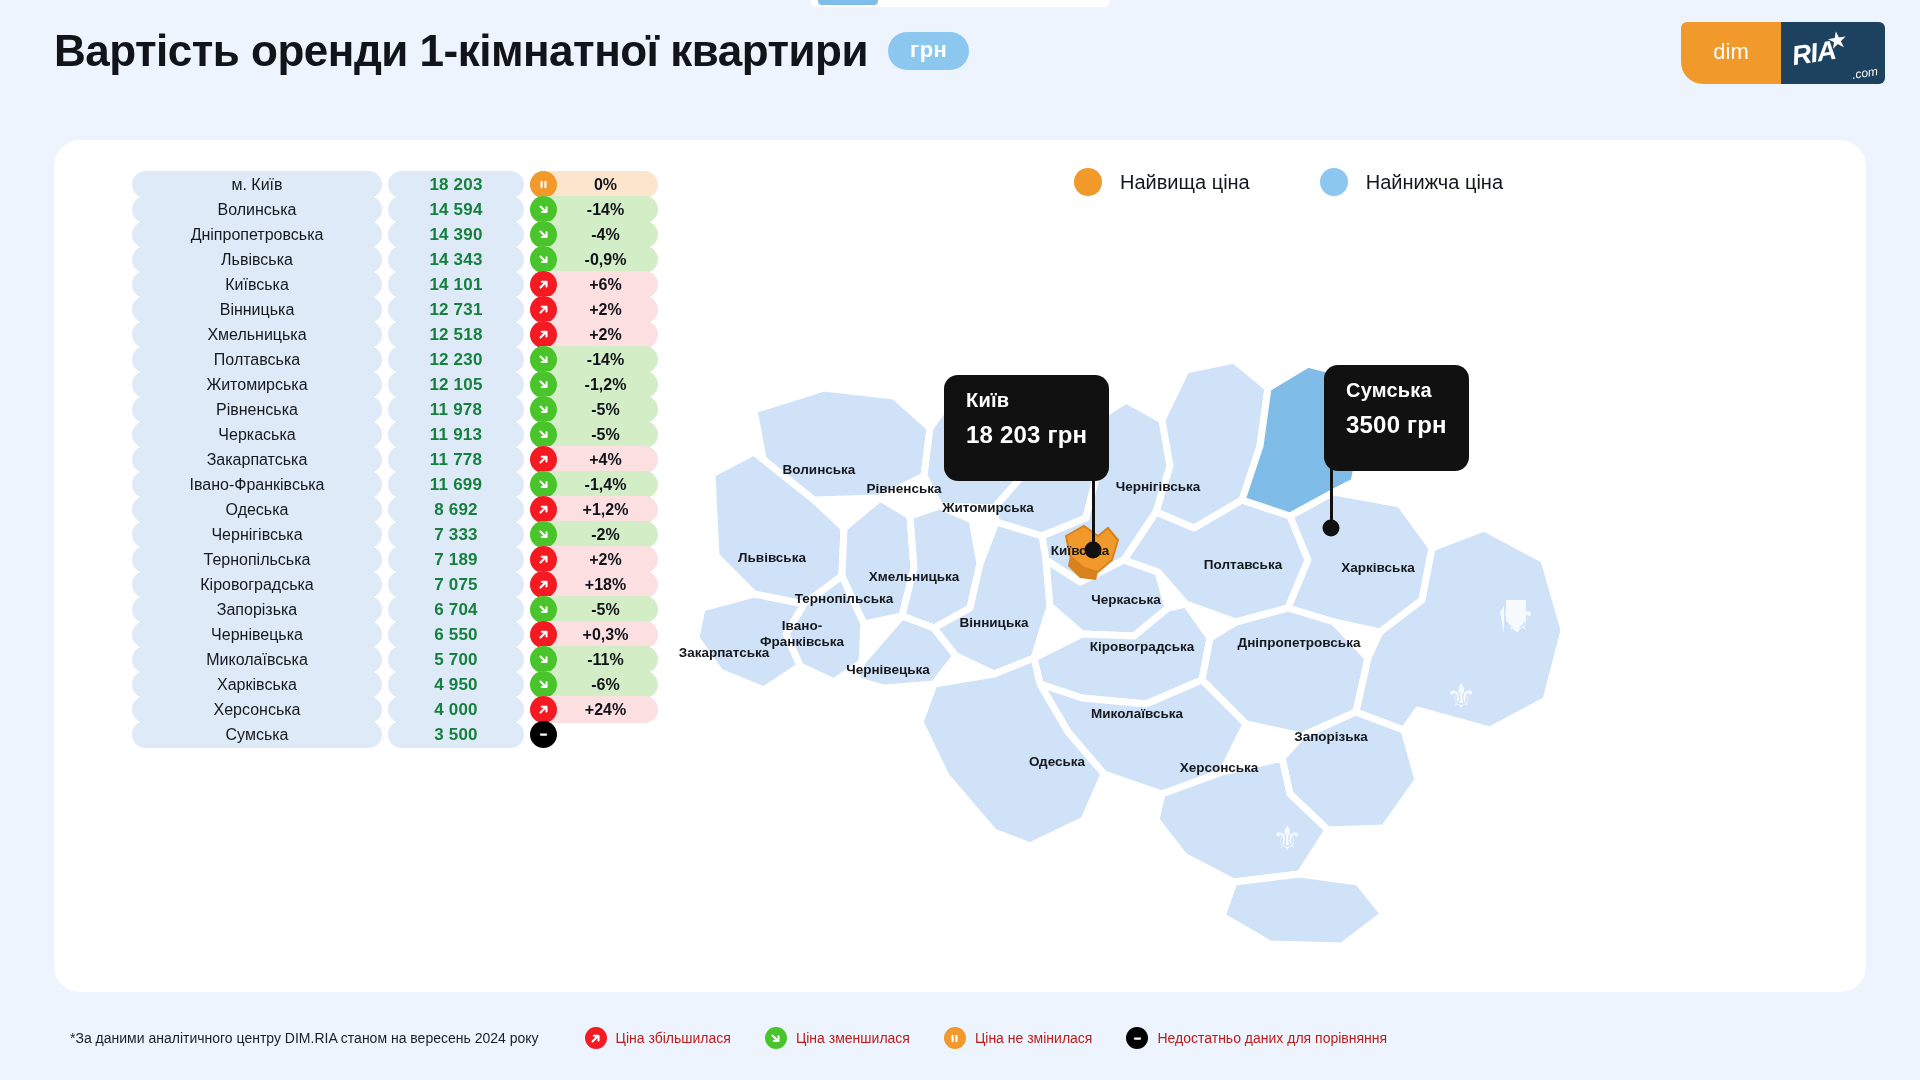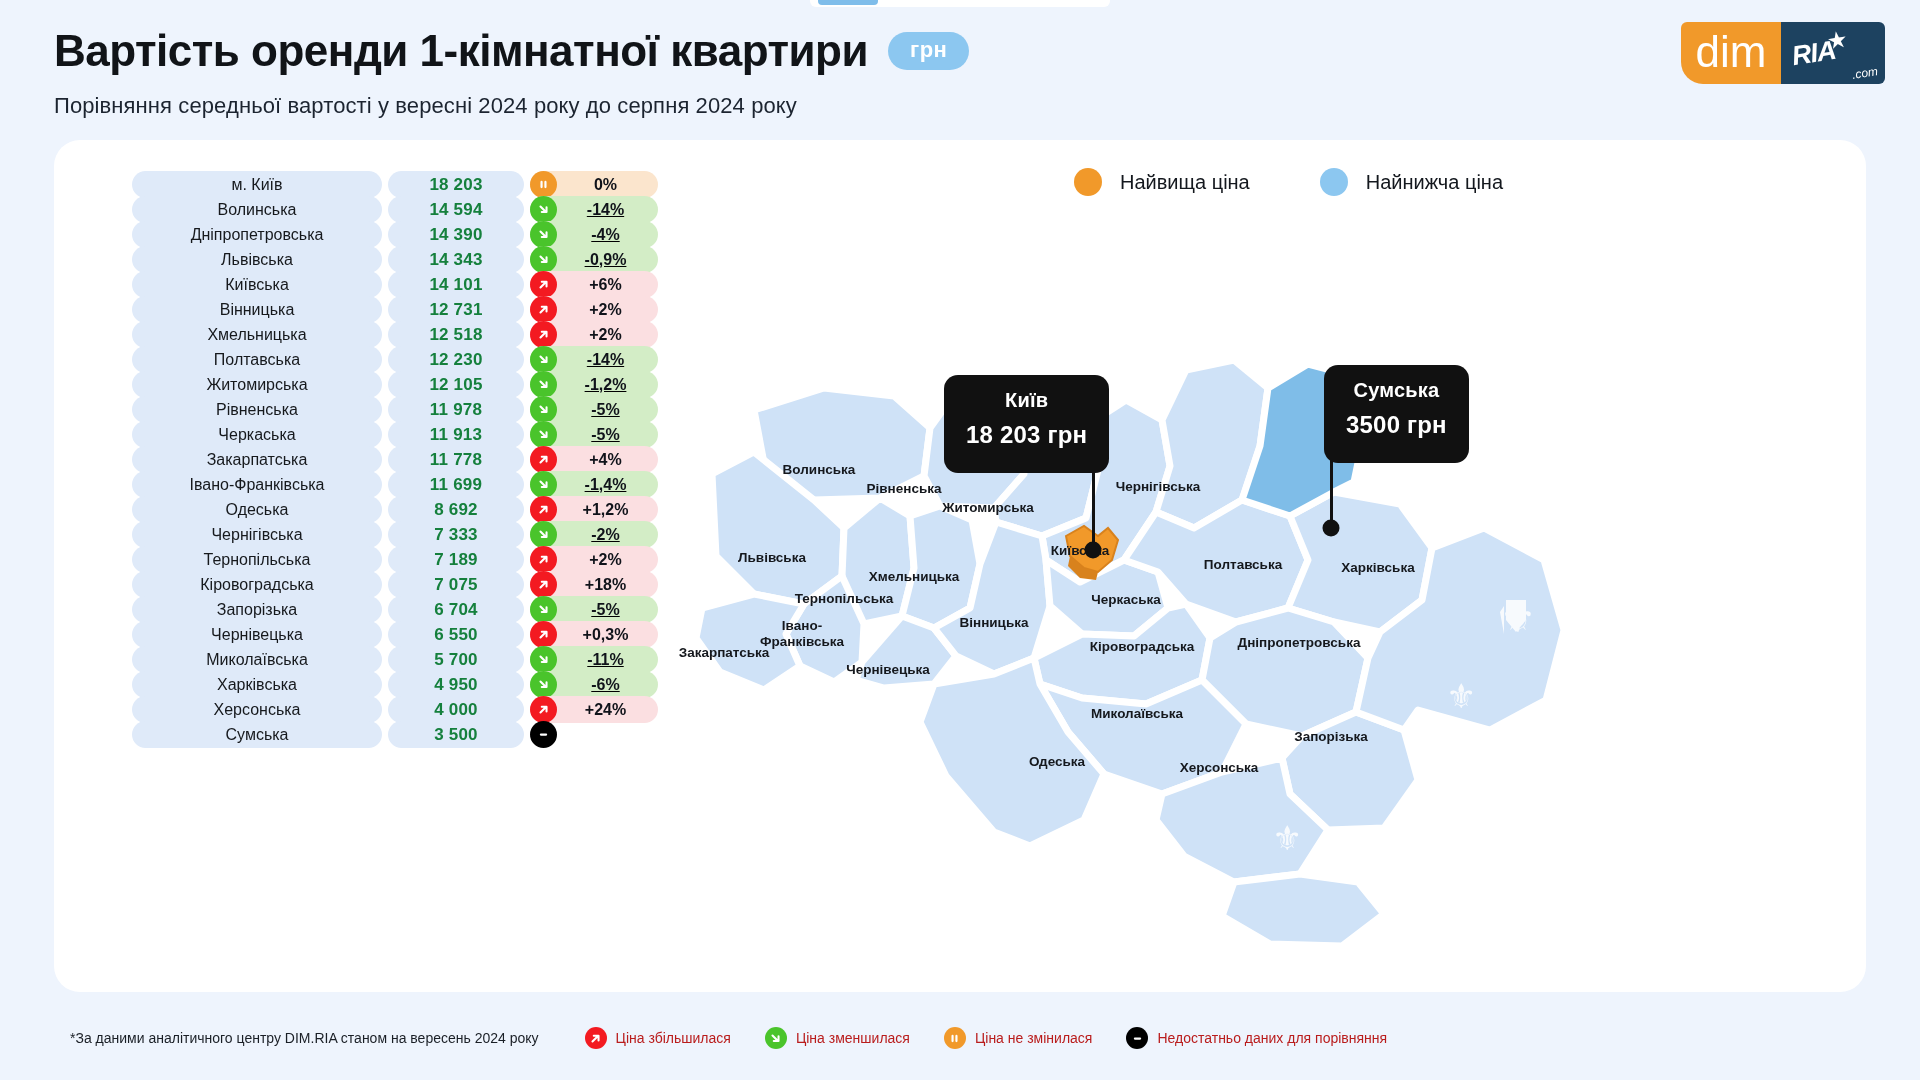--- a/index.html
+++ b/index.html
@@ -36,21 +36,21 @@
     margin-top: 17px; font-size: 22px; color: #1c2430; font-weight: 400;
     letter-spacing: 0.1px;
   }
 
   
   .logo { position: absolute; right: 35px; top: 22px; display: flex; height: 62px; }
   .logo-dim {
     background: #f1992a; width: 100px; height: 62px;
     border-radius: 6px 0 0 22px;
     display: flex; align-items: center; justify-content: center;
-    color: #ffffff; font-size: 44px; font-weight: 400; letter-spacing: 0px;
+    color: #ffffff; font-size: 22px; font-weight: 400; letter-spacing: 0px;
     padding-bottom: 3px;
   }
   .logo-ria {
     background: #1d4260; width: 104px; height: 62px;
     border-radius: 0 6px 6px 0;
     position: relative; overflow: hidden;
   }
   .logo-ria .ria-text {
     position: absolute; left: 11px; top: 16px;
     color: #ffffff; font-size: 27px; font-weight: 700;
@@ -86,21 +86,21 @@
   .cell-value {
     width: 136px; height: 27px; background: #dfeaf9; border-radius: 999px;
     display: flex; align-items: center; justify-content: center;
     font-size: 17px; color: #15803d; font-weight: 700; letter-spacing: 0.2px;
   }
   .cell-change {
     width: 128px; height: 27px; border-radius: 999px;
     display: flex; align-items: center; position: relative;
   }
   .cell-change.up   { background: #fbdfe1; }
-  .cell-change.down { background: #d3edc6; text-decoration: underline; }
+  .cell-change.down { background: #d3edc6; }
   .cell-change.flat { background: #fbe5cd; }
   .cell-change.none { background: transparent; }
   .chg-icon {
     width: 27px; height: 27px; border-radius: 50%;
     display: flex; align-items: center; justify-content: center;
     flex: 0 0 27px; color: #ffffff;
   }
   .chg-icon.up   { background: #f31a21; }
   .chg-icon.down { background: #4ac42b; }
   .chg-icon.flat { background: #f1992a; }
@@ -131,21 +131,21 @@
   .rg-label {
     position: absolute; font-size: 13.5px; font-weight: 700; color: #15181d;
     text-align: center; white-space: nowrap; transform: translate(-50%, -50%);
     line-height: 1.15;
   }
   .rg-label.wrap { white-space: normal; width: 110px; }
 
   
   .callout {
     position: absolute; background: #111111; color: #ffffff;
-    border-radius: 14px; padding: 14px 22px 24px; text-align: center;
+    border-radius: 14px; padding: 14px 22px 32px;
   }
   .callout .c-name { font-size: 20px; font-weight: 700; margin-bottom: 9px; letter-spacing: 0.2px; }
   .callout .c-val  { font-size: 24px; font-weight: 700; letter-spacing: 0.2px; }
   .callout-stem { position: absolute; width: 3px; background: #111111; }
   .callout-dot {
     position: absolute; width: 17px; height: 17px; border-radius: 50%;
     background: #111111; transform: translate(-50%, -50%);
   }
 
   
@@ -164,21 +164,20 @@
 <div class="page">
 
   <div class="top-stub"></div>
   <div class="top-stub-inner"></div>
 
   <div class="header">
     <div class="title-row">
       <div class="title">Вартість оренди 1-кімнатної квартири</div>
       <div class="unit-badge">грн</div>
     </div>
-    <div class="subtitle">Порівняння середньої вартості у вересні 2024 року до серпня 2024 року</div>
   </div>
 
   <div class="logo">
     <div class="logo-dim">dim</div>
     <div class="logo-ria">
       <span class="ria-star">★</span>
       <span class="ria-text">RIA</span>
       <span class="ria-com">.com</span>
     </div>
   </div>

